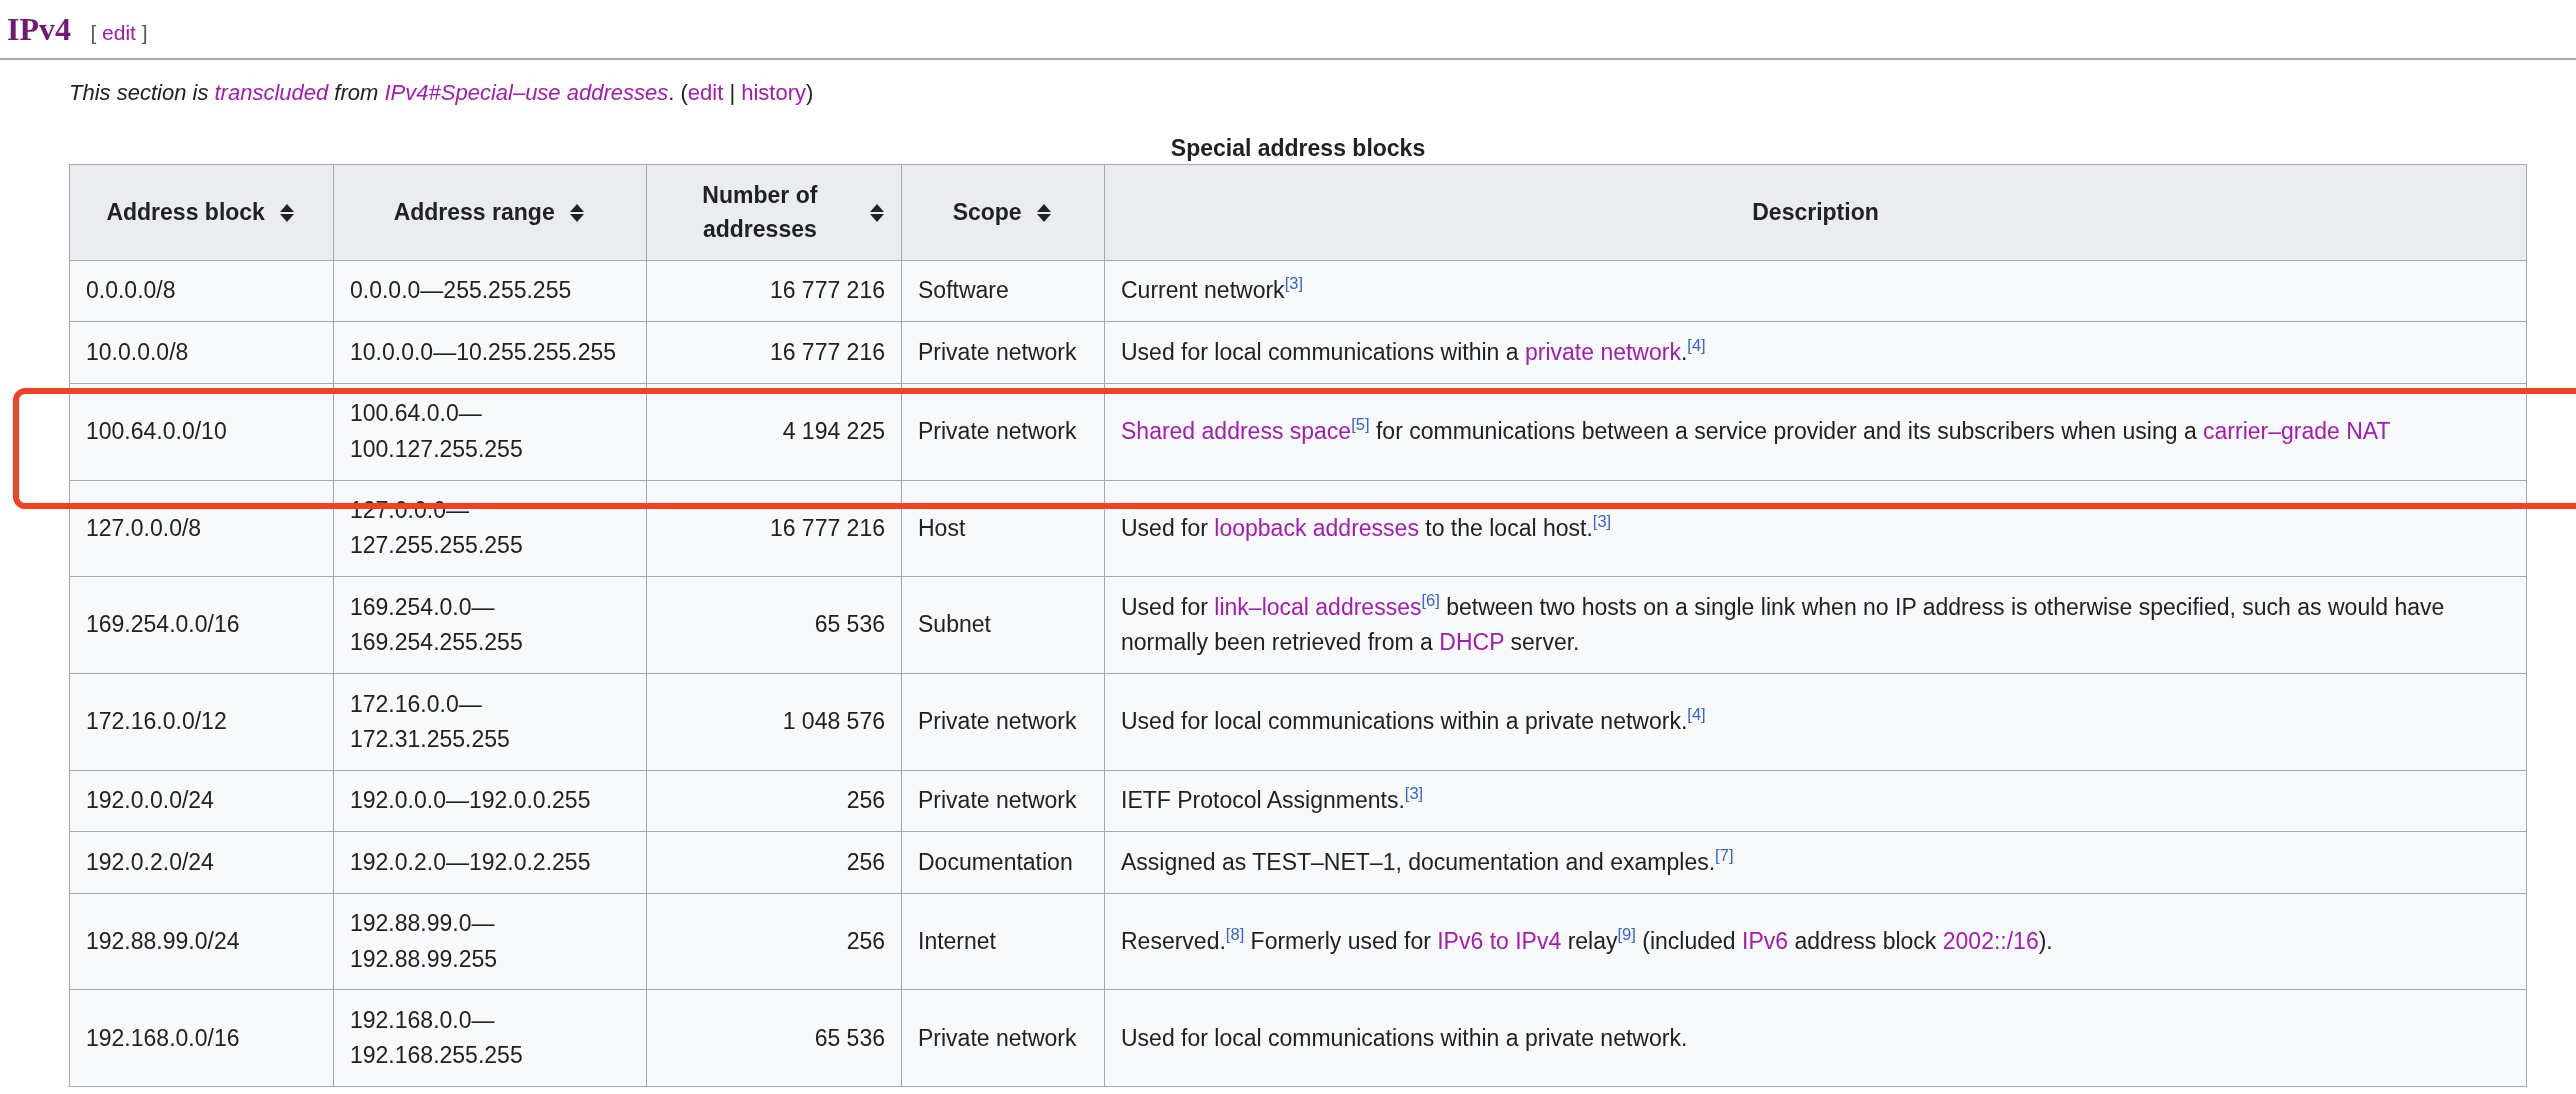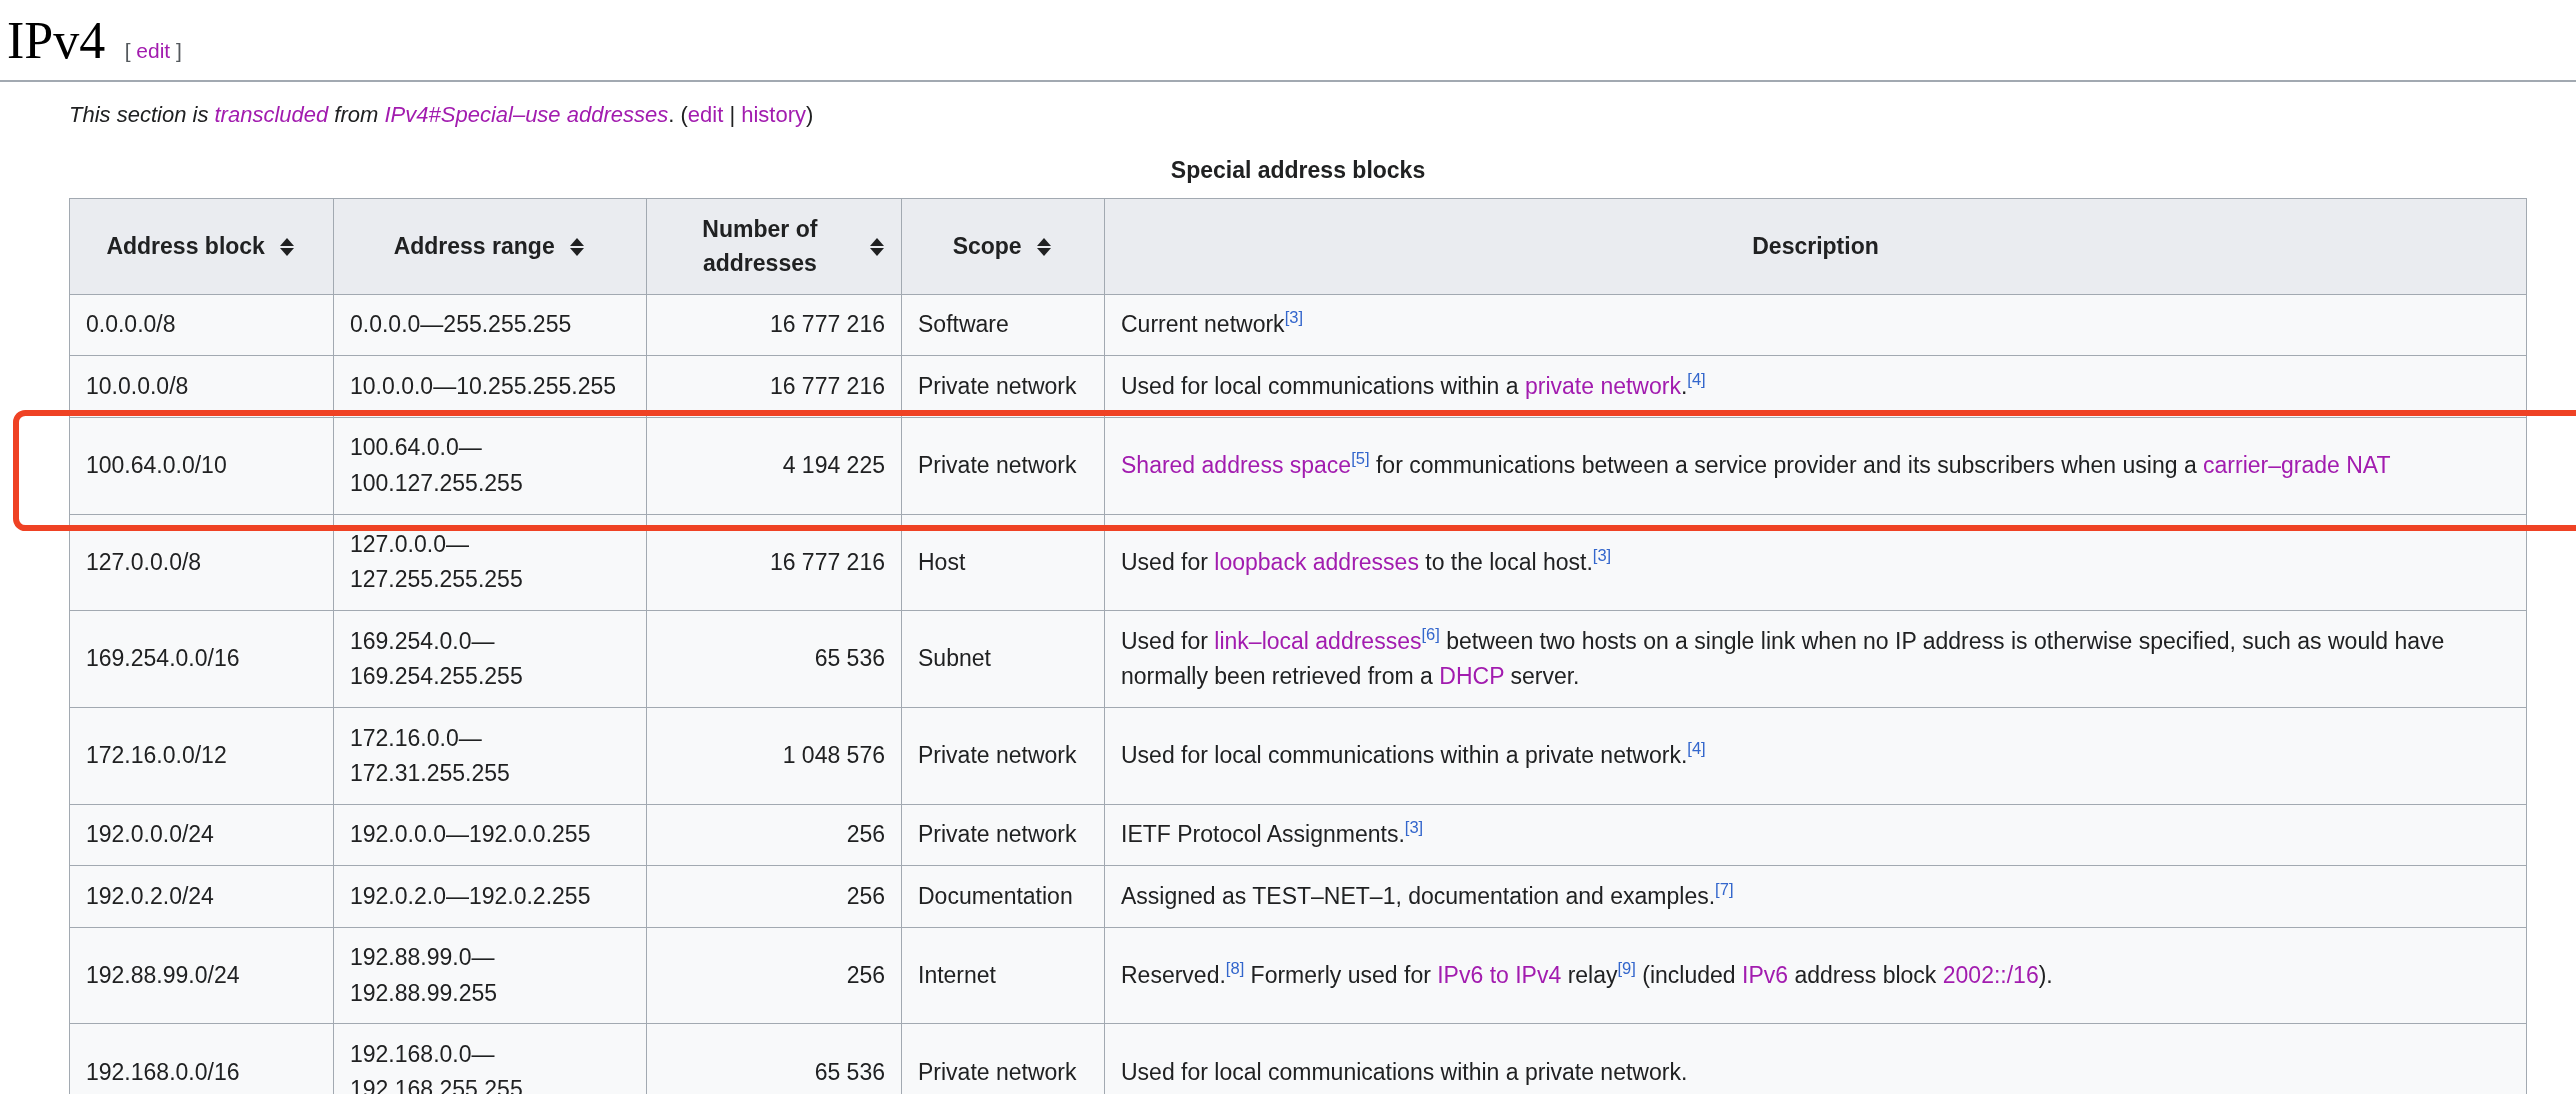--- a/index.html
+++ b/index.html
@@ -29,24 +29,24 @@
     align-items: baseline;
     padding: 12.3px 0 0 7px;
     border-bottom: 2.6px solid #a2a9b1;
     padding-bottom: 10.6px;
     margin: 0 0 0 0;
     width: 2576px;
     box-sizing: border-box;
   }
   .section-title {
     font-family: "Liberation Serif", serif;
-    font-size: 52px;
-    font-weight: normal;
+    font-size: 32px;
+    font-weight: bold;
     line-height: 1.1;
-    color: #000000;
+    color: #701a75;
     letter-spacing: 0px;
   }
   .edit-wrap {
     font-size: 21px;
     color: #54595d;
     margin-left: 19.4px;
     white-space: nowrap;
   }
   .edit-wrap .brkt { color: #54595d; }
   a.wlink {
@@ -84,21 +84,21 @@
   
   .table-wrap {
     margin: 26.4px 0 0 69px;
     width: 2458px;
     position: relative;
   }
   .tbl-caption {
     text-align: center;
     font-weight: bold;
     font-size: 23px;
-    padding-bottom: 14px;
+    padding-bottom: 2px;
     color: #202122;
     width: 2458px;
     box-sizing: border-box;
   }
   table.wikitable {
     border-collapse: collapse;
     background: #f8f9fa;
     width: 2458px;
     table-layout: fixed;
     font-size: 23px;

